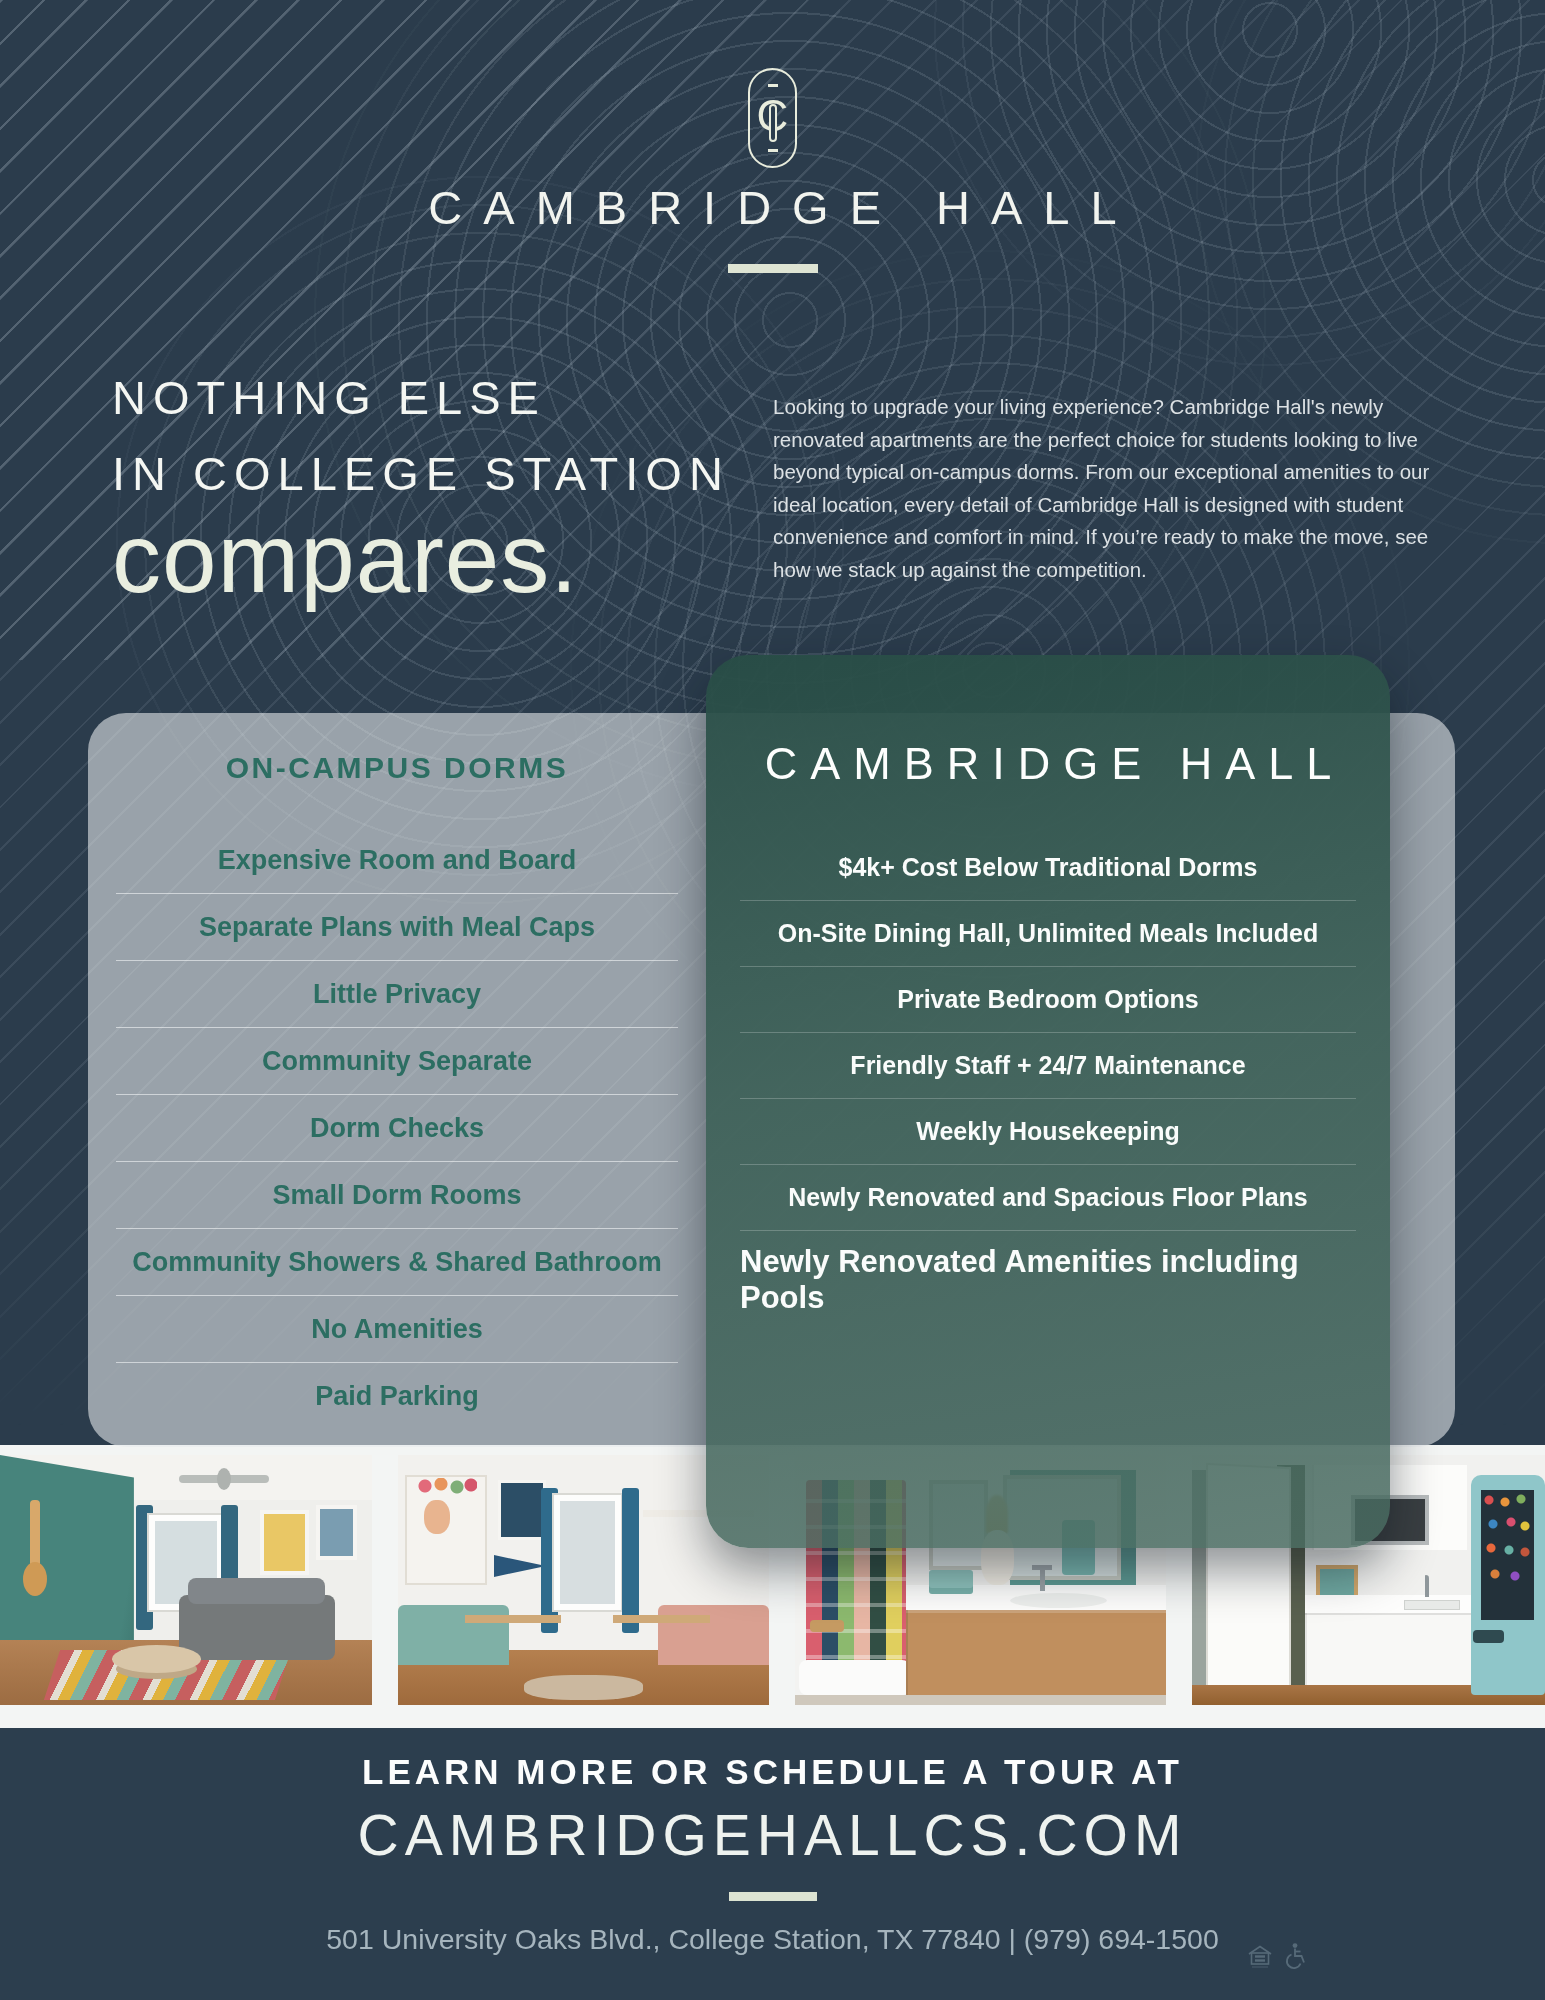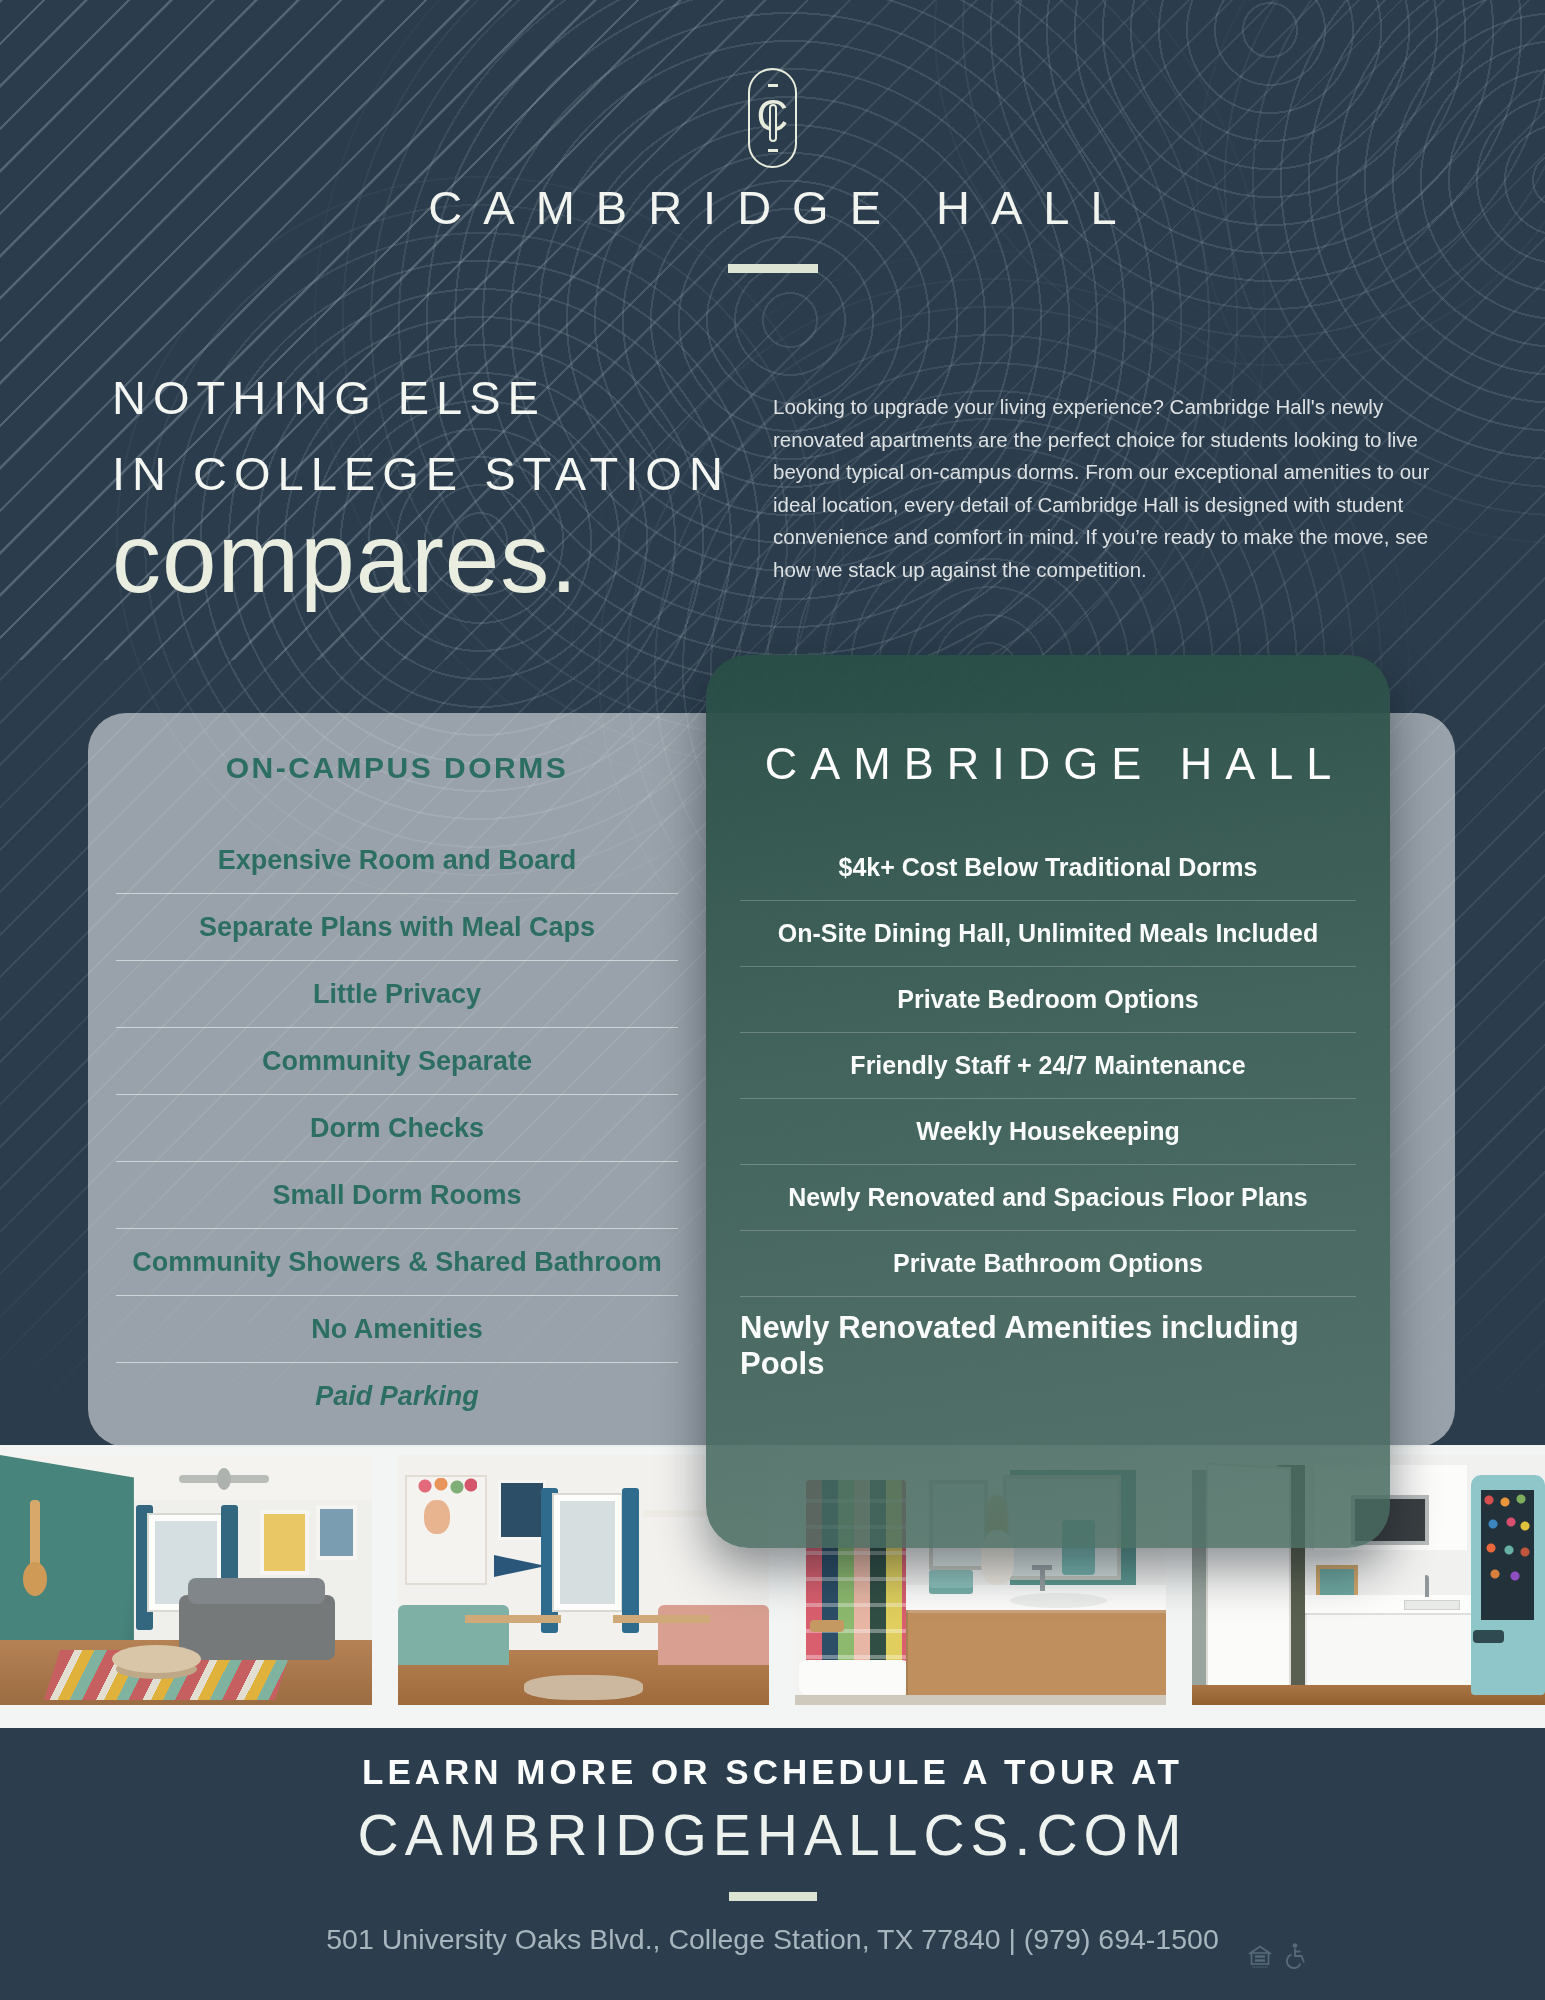--- a/index.html
+++ b/index.html
@@ -61,21 +61,21 @@
   
   #gray-panel{position:absolute;left:88px;top:713px;width:1367px;height:734px;
     border-radius:38px;background:rgba(231,235,236,0.59);}
   #left-col{position:absolute;left:0;top:0;width:618px;padding-top:36px;}
   #left-col .col-title{font-size:30px;font-weight:700;letter-spacing:2.5px;
     color:#2c6e62;text-align:center;line-height:38px;}
   #left-col ul{list-style:none;margin:40px 0 0 0;padding:0;}
   #left-col li{height:67px;margin:0 28px;display:flex;align-items:center;justify-content:center;
     font-size:27px;font-weight:700;color:#2c6e62;
     border-bottom:1px solid rgba(252,253,253,0.55);}
-  #left-col li:last-child{border-bottom:none;font-style:italic;}
+  #left-col li:last-child{border-bottom:none;}
 
   #teal-panel{position:absolute;left:706px;top:655px;width:684px;height:893px;
     border-radius:42px;
     background:linear-gradient(172deg, rgba(40,77,70,0.95) 0%, rgba(58,94,85,0.90) 45%, rgba(72,106,96,0.84) 100%);
     box-shadow:0 22px 48px rgba(8,18,26,0.45);}
   #teal-panel .col-title{padding-top:82px;font-size:45px;font-weight:400;letter-spacing:13px;
     text-indent:13px;color:#fdfefd;text-align:center;line-height:54px;}
   #teal-panel ul{list-style:none;margin:44px 0 0 0;padding:0;}
   #teal-panel li{height:66px;margin:0 34px;display:flex;align-items:center;justify-content:center;
     font-size:25px;font-weight:700;color:#fafcfb;
@@ -319,21 +319,20 @@
   <div id="teal-panel">
     <div class="col-title">CAMBRIDGE HALL</div>
     <ul>
 
     <li>$4k+ Cost Below Traditional Dorms</li>
         <li>On-Site Dining Hall, Unlimited Meals Included</li>
         <li>Private Bedroom Options</li>
         <li>Friendly Staff + 24/7 Maintenance</li>
         <li>Weekly Housekeeping</li>
         <li>Newly Renovated and Spacious Floor Plans</li>
-        <li>Private Bathroom Options</li>
         <li>Newly Renovated Amenities including Pools</li>
       </ul>
   </div>
 
   <div id="footer">
     <div class="cta">LEARN MORE OR SCHEDULE A TOUR AT</div>
     <div class="site">CAMBRIDGEHALLCS.COM</div>
     <div class="rule"></div>
     <div class="address">501 University Oaks Blvd., College Station, TX 77840 | (979) 694-1500</div>
   </div>

